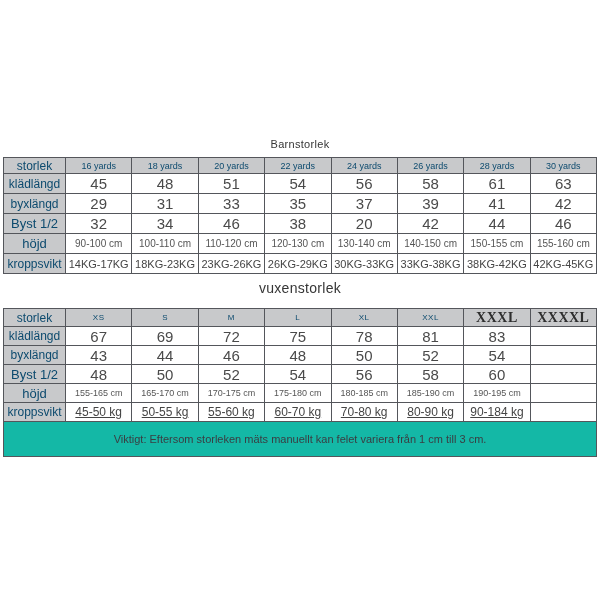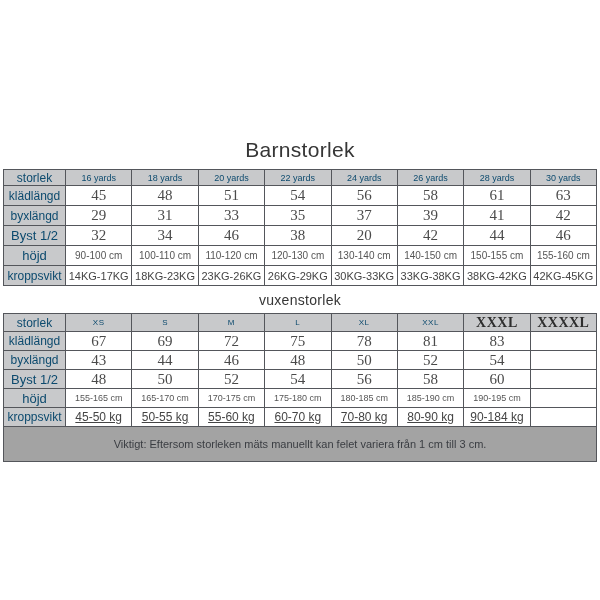--- a/index.html
+++ b/index.html
@@ -7,28 +7,28 @@
     width:600px;height:600px;
     background:#ffffff;
     font-family:"Liberation Sans",sans-serif;
     color:#333;
     overflow:hidden;
   }
   .top-spacer{height:138px;}
   .chart-title{
     text-align:center;
     color:#363636;
-    font-size:21px;
+    font-size:11px;
     letter-spacing:0.3px;
     padding-bottom:7px;
   }
   .chart-title.adult{
     font-size:14px;
     padding-top:6px;
-    padding-bottom:5px;
+    padding-bottom:12px;
   }
   table.size-table{
     width:594px;
     margin:0 0 0 3px;
     border-collapse:collapse;
     table-layout:fixed;
   }
   table.size-table td{
     border:1px solid #54565b;
     text-align:center;
@@ -53,32 +53,32 @@
   table.adult-table .col-head{font-size:8px;letter-spacing:0.5px;}
   table.adult-table .col-head.serif-head{
     font-family:"Liberation Serif","DejaVu Serif",serif;
     font-weight:bold;
     font-size:14px;
     letter-spacing:0.5px;
     color:#2e2e2e;
   }
   
   .num{
-    font-family:Liberation Serif, serif;
+    font-family:Liberation Sans, sans-serif;
     font-size:15px;
     color:#4a4a4a;
   }
   .range{font-size:10px;color:#555;}
   .weight{font-size:11px;color:#444;}
   table.adult-table .range{font-size:9px;}
   table.adult-table .weight{font-size:12px;text-decoration:underline;}
   
   tr.r-note td{
     height:34px;
-    background:#a3a3a3;
+    background:#14b8a6;
     font-size:11px;
     color:#3a3d42;
   }
 </style>
 </head>
 <body>
 
 <div class="top-spacer"></div>
 
 <div class="chart-title">Barnstorlek</div>

